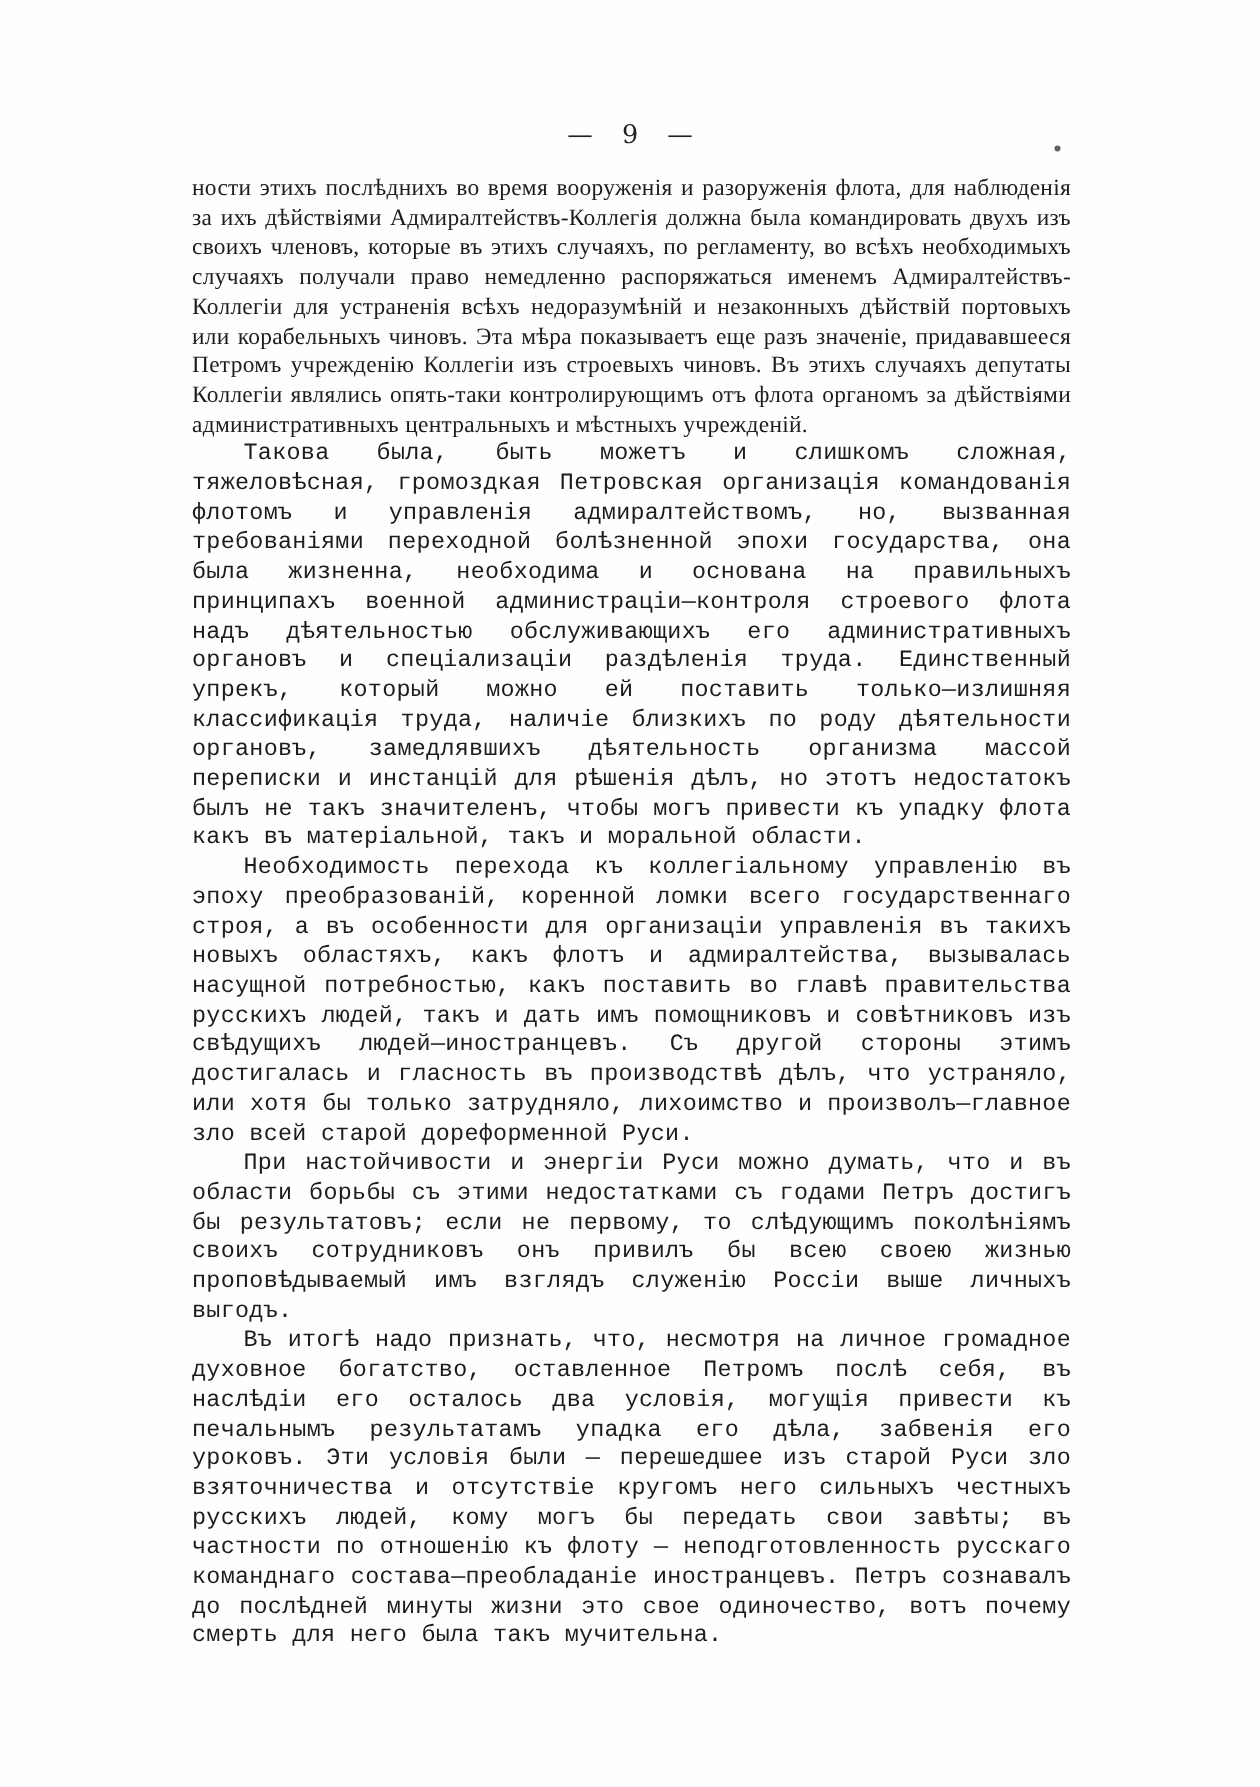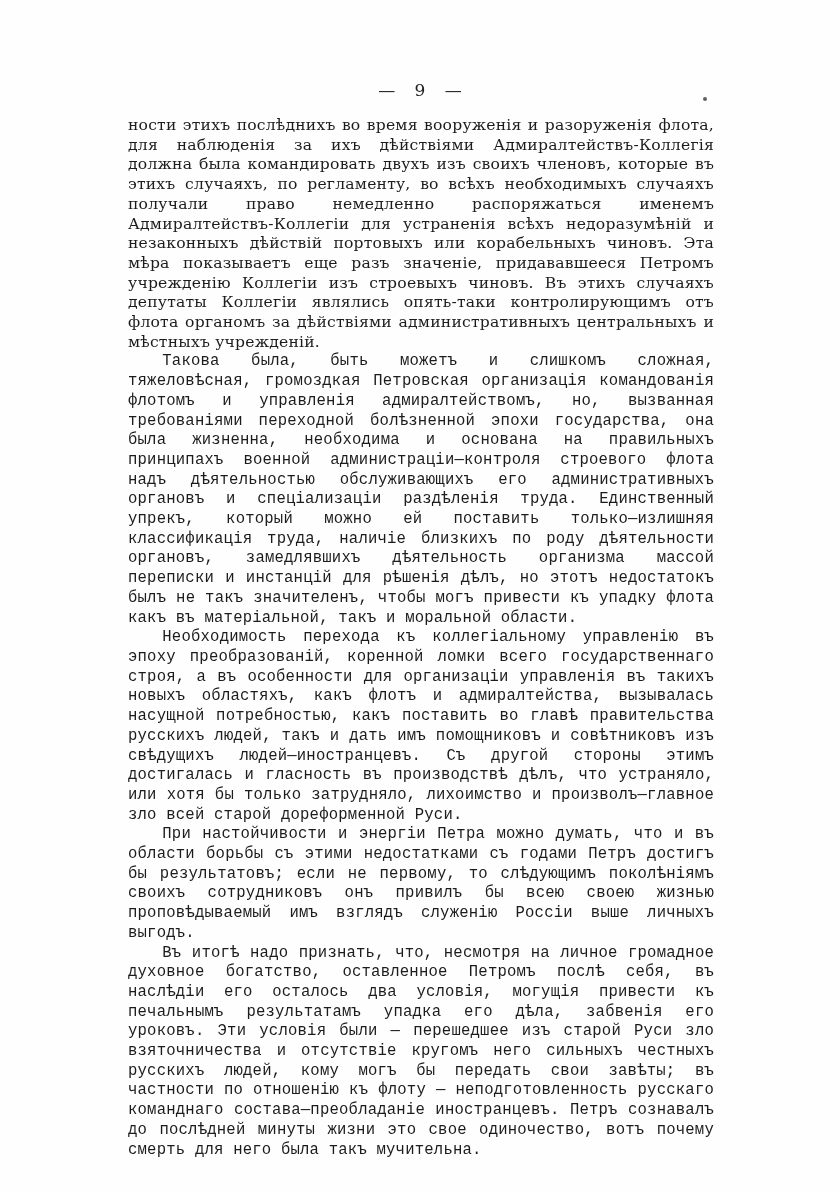--- a/index.html
+++ b/index.html
@@ -50,28 +50,29 @@
   .text-block p {
     margin: 0;
     padding: 0;
   }
   .text-block p.indent {
     text-indent: 2.2em;
     font-family: Liberation Mono, monospace;
   }
   .text-block p.noindent {
     text-indent: 0;
+    font-family: Liberation Serif, serif;
   }
 </style>
 </head>
 <body>
 
 <div class="page">
   <div class="page-header">— 9 —</div>
   <div class="scan-speck"></div>
   <div class="text-block">
       <p class="noindent">ности этихъ послѣднихъ во время вооруженія и разоруженія флота, для наблюденія за ихъ дѣйствіями Адмиралтействъ-Коллегія должна была командировать двухъ изъ своихъ членовъ, которые въ этихъ случаяхъ, по регламенту, во всѣхъ необходимыхъ случаяхъ получали право немедленно распоряжаться именемъ Адмиралтействъ-Коллегіи для устраненія всѣхъ недоразумѣній и незаконныхъ дѣйствій портовыхъ или корабельныхъ чиновъ. Эта мѣра показываетъ еще разъ значеніе, придававшееся Петромъ учрежденію Коллегіи изъ строевыхъ чиновъ. Въ этихъ случаяхъ депутаты Коллегіи являлись опять-таки контролирующимъ отъ флота органомъ за дѣйствіями административныхъ центральныхъ и мѣстныхъ учрежденій.</p>
       <p class="indent">Такова была, быть можетъ и слишкомъ сложная, тяжеловѣсная, громоздкая Петровская организація командованія флотомъ и управленія адмиралтействомъ, но, вызванная требованіями переходной болѣзненной эпохи государства, она была жизненна, необходима и основана на правильныхъ принципахъ военной администраціи—контроля строевого флота надъ дѣятельностью обслуживающихъ его административныхъ органовъ и спеціализаціи раздѣленія труда. Единственный упрекъ, который можно ей поставить только—излишняя классификація труда, наличіе близкихъ по роду дѣятельности органовъ, замедлявшихъ дѣятельность организма массой переписки и инстанцій для рѣшенія дѣлъ, но этотъ недостатокъ былъ не такъ значителенъ, чтобы могъ привести къ упадку флота какъ въ матеріальной, такъ и моральной области.</p>
       <p class="indent">Необходимость перехода къ коллегіальному управленію въ эпоху преобразованій, коренной ломки всего государственнаго строя, а въ особенности для организаціи управленія въ такихъ новыхъ областяхъ, какъ флотъ и адмиралтейства, вызывалась насущной потребностью, какъ поставить во главѣ правительства русскихъ людей, такъ и дать имъ помощниковъ и совѣтниковъ изъ свѣдущихъ людей—иностранцевъ. Съ другой стороны этимъ достигалась и гласность въ производствѣ дѣлъ, что устраняло, или хотя бы только затрудняло, лихоимство и произволъ—главное зло всей старой дореформенной Руси.</p>
-      <p class="indent">При настойчивости и энергіи Петра можно думать, что и въ области борьбы съ этими недостатками съ годами Петръ достигъ бы результатовъ; если не первому, то слѣдующимъ поколѣніямъ своихъ сотрудниковъ онъ привилъ бы всею своею жизнью проповѣдываемый имъ взглядъ служенію Россіи выше личныхъ выгодъ.</p>
+      <p class="indent">При настойчивости и энергіи Руси можно думать, что и въ области борьбы съ этими недостатками съ годами Петръ достигъ бы результатовъ; если не первому, то слѣдующимъ поколѣніямъ своихъ сотрудниковъ онъ привилъ бы всею своею жизнью проповѣдываемый имъ взглядъ служенію Россіи выше личныхъ выгодъ.</p>
       <p class="indent">Въ итогѣ надо признать, что, несмотря на личное громадное духовное богатство, оставленное Петромъ послѣ себя, въ наслѣдіи его осталось два условія, могущія привести къ печальнымъ результатамъ упадка его дѣла, забвенія его уроковъ. Эти условія были — перешедшее изъ старой Руси зло взяточничества и отсутствіе кругомъ него сильныхъ честныхъ русскихъ людей, кому могъ бы передать свои завѣты; въ частности по отношенію къ флоту — неподготовленность русскаго команднаго состава—преобладаніе иностранцевъ. Петръ сознавалъ до послѣдней минуты жизни это свое одиночество, вотъ почему смерть для него была такъ мучительна.</p>
     </div>
 </div>
 
 </body></html>

